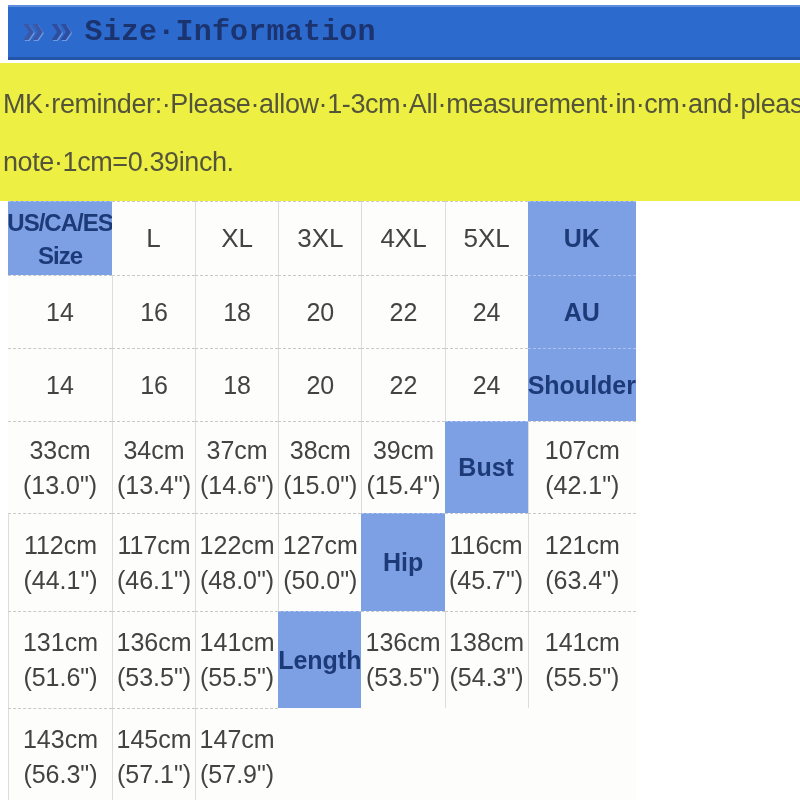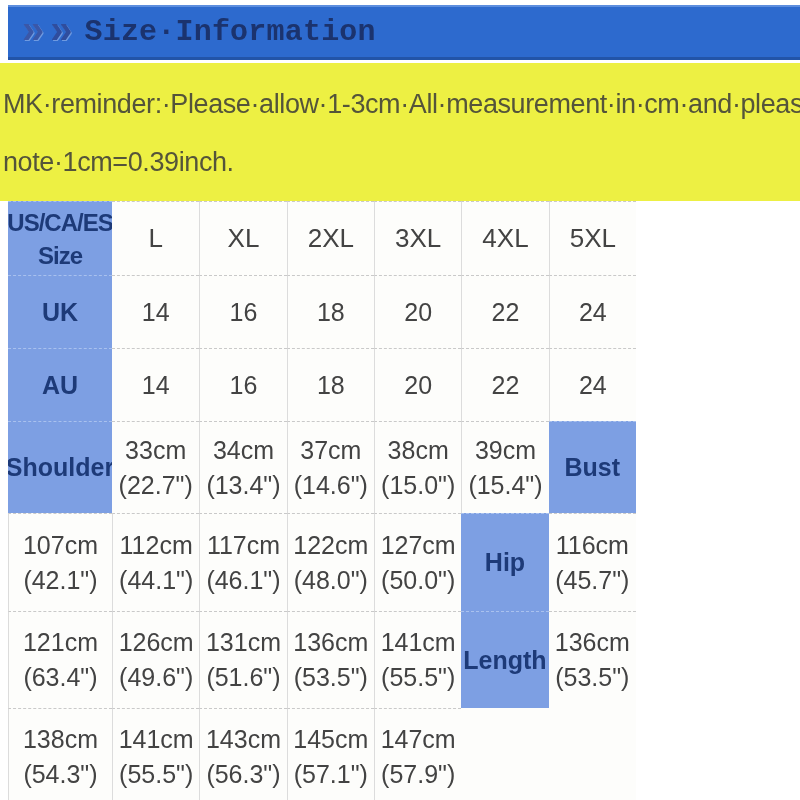--- a/index.html
+++ b/index.html
@@ -91,21 +91,20 @@
     <div class="rline">MK·reminder:·Please·allow·1-3cm·All·measurement·in·cm·and·please</div>
     <div class="rline">note·1cm=0.39inch.</div>
   </div>
 
   <div class="size-table">
 
     <div class="cell label corner">US/CA/ES
 Size</div>
     <div class="cell head c1">L</div>
     <div class="cell head">XL</div>
-    <div class="cell head">2XL</div>
     <div class="cell head">3XL</div>
     <div class="cell head">4XL</div>
     <div class="cell head">5XL</div>
 
     <div class="cell label">UK</div>
     <div class="cell c1">14</div>
     <div class="cell">16</div>
     <div class="cell">18</div>
     <div class="cell">20</div>
     <div class="cell">22</div>
@@ -114,21 +113,21 @@
     <div class="cell label">AU</div>
     <div class="cell c1">14</div>
     <div class="cell">16</div>
     <div class="cell">18</div>
     <div class="cell">20</div>
     <div class="cell">22</div>
     <div class="cell">24</div>
 
     <div class="cell label">Shoulder</div>
     <div class="cell c1">33cm
-(22.7")</div>
+(13.0")</div>
     <div class="cell">34cm
 (13.4")</div>
     <div class="cell">37cm
 (14.6")</div>
     <div class="cell">38cm
 (15.0")</div>
     <div class="cell">39cm
 (15.4")</div>
 
     <div class="cell label">Bust</div>
@@ -141,22 +140,20 @@
     <div class="cell">122cm
 (48.0")</div>
     <div class="cell">127cm
 (50.0")</div>
 
     <div class="cell label">Hip</div>
     <div class="cell c1">116cm
 (45.7")</div>
     <div class="cell">121cm
 (63.4")</div>
-    <div class="cell">126cm
-(49.6")</div>
     <div class="cell">131cm
 (51.6")</div>
     <div class="cell">136cm
 (53.5")</div>
     <div class="cell">141cm
 (55.5")</div>
 
     <div class="cell label">Length</div>
     <div class="cell c1">136cm
 (53.5")</div>

